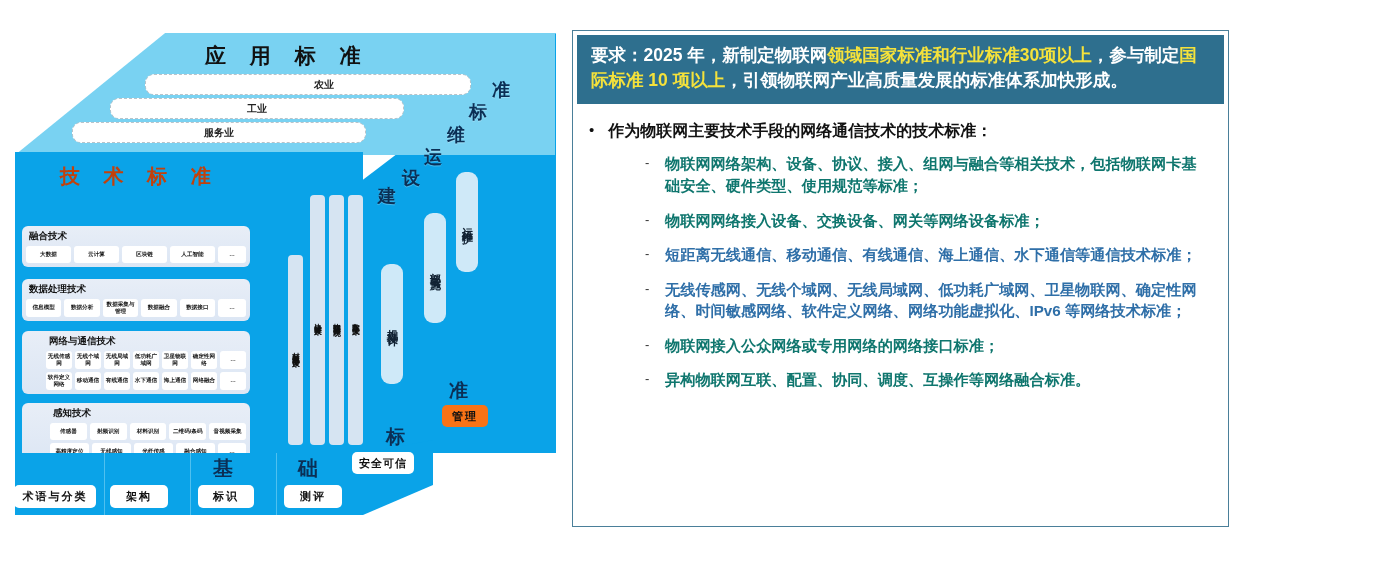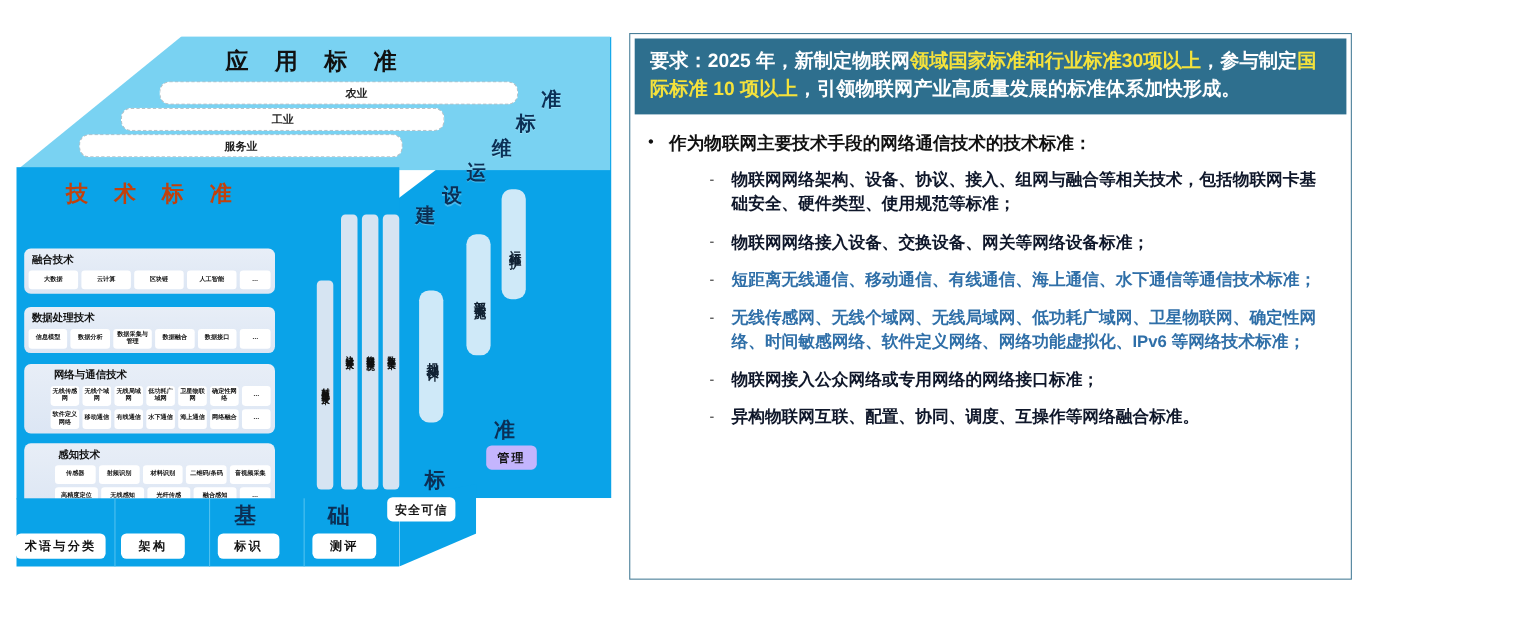--- a/index.html
+++ b/index.html
@@ -51,21 +51,21 @@
     padding:6px 0;box-sizing:border-box;
   }
   #side-chip-0{left:381px;top:264px;height:120px;}
   #side-chip-1{left:424px;top:213px;height:110px;}
   #side-chip-2{left:456px;top:172px;height:100px;}
 
   
   .mgmt-char{position:absolute;font-size:19px;font-weight:bold;color:#0b2f55;}
   #mgmt-chip{
     position:absolute;left:442px;top:405px;width:46px;height:22px;
-    background:#c4b5fd;border-radius:5px;display:flex;align-items:center;
+    background:#f97316;border-radius:5px;display:flex;align-items:center;
     justify-content:center;font-size:11px;font-weight:bold;color:#111;letter-spacing:2px;
   }
 
   
   .front-face{
     position:absolute;left:15px;top:152px;width:348px;height:302px;
     background:#0aa3e8;
   }
   .tech-title{
     position:absolute;left:60px;top:163px;font-size:20px;font-weight:bold;
@@ -148,21 +148,21 @@
     font-size:17.5px;font-weight:bold;color:#ffffff;line-height:1.45;
   }
   #callout-text .hl{color:#f5e23b;}
 
   #bullets{padding:12px 18px 0 16px;}
   .b1{display:flex;gap:14px;align-items:flex-start;margin-bottom:12px;}
   .b1-dot{font-size:15px;line-height:1.3;color:#111;}
   .b1-text{font-size:16px;font-weight:bold;color:#111;line-height:1.35;}
   .b2{display:flex;gap:12px;align-items:flex-start;margin:0 0 13px 56px;}
   .b2-dash{font-size:13px;line-height:1.5;color:#333;flex:none;width:8px;}
-  .b2-text{font-size:15.2px;font-weight:bold;color:#0f172a;line-height:1.42;}
+  .b2-text{font-size:15.2px;font-weight:bold;color:#0f766e;line-height:1.42;}
   .b2-text.blue{color:#2f6fa8;}
 </style>
 </head>
 <body>
 
 <div id="cube-panel">
 
   <div class="side-face"></div>
 
   <div class="top-face"></div>

